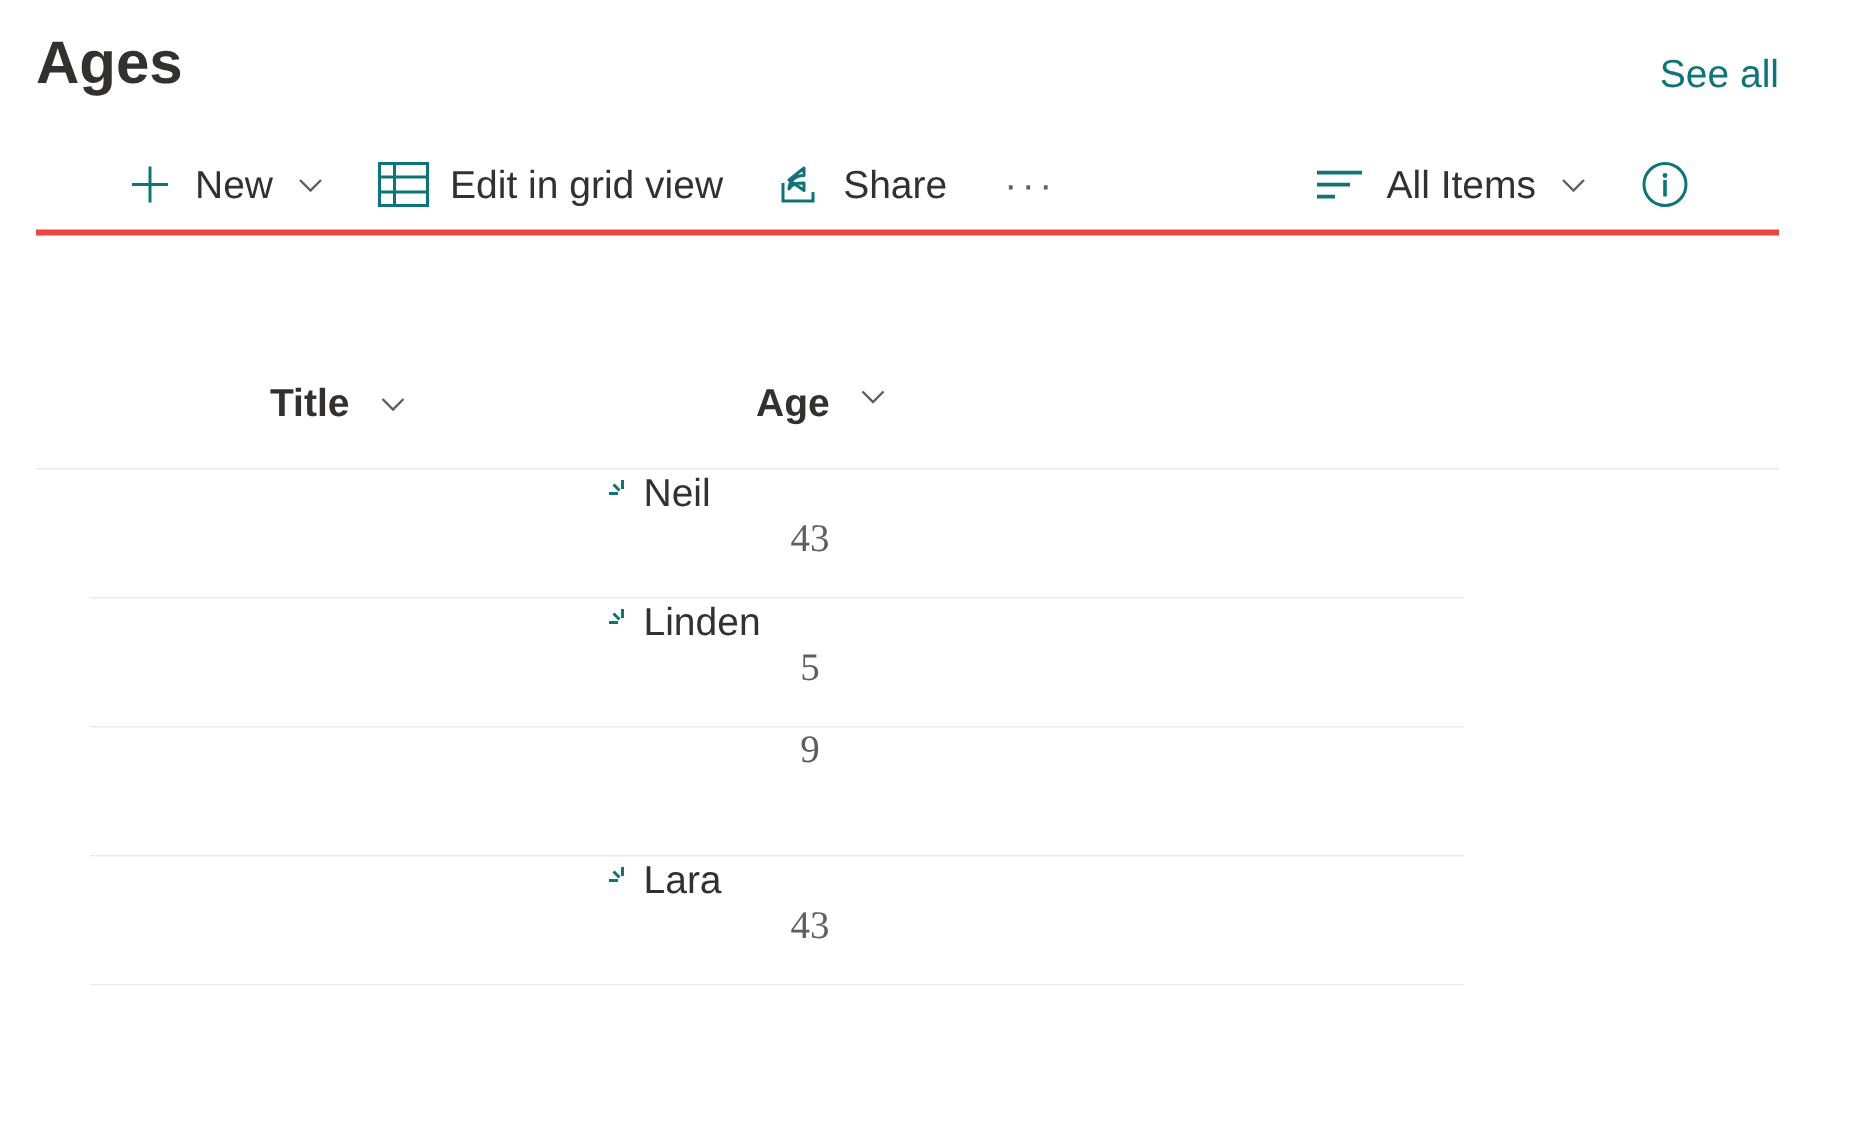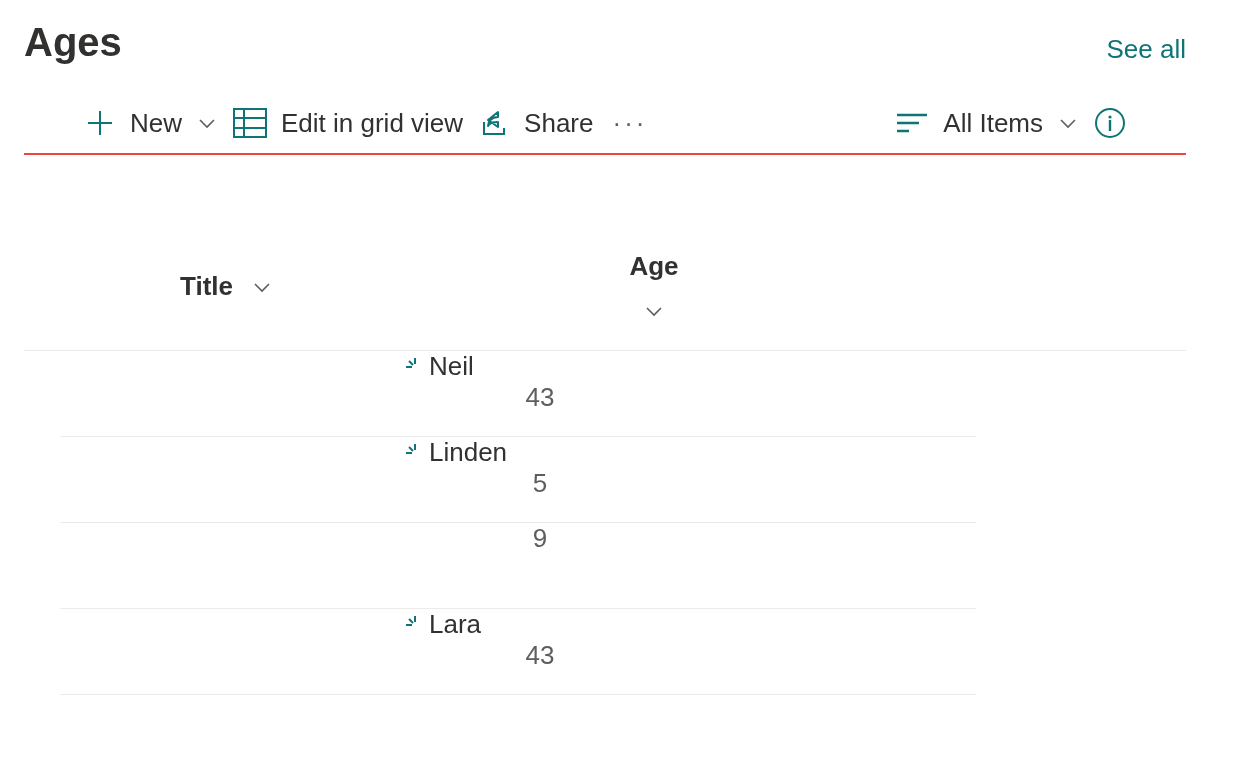--- a/index.html
+++ b/index.html
@@ -28,22 +28,22 @@
   .see-all {
     font-size: 26px;
     color: #0f7477;
     cursor: pointer;
     margin-top: 14px;
   }
   .toolbar {
     display: flex;
     align-items: center;
     padding: 14px 60px;
-    border-bottom: 2px solid #ef4444;
-    gap: 15px;
+    border-bottom: 4px solid #ef4444;
+    gap: 34px;
   }
   .toolbar-spacer { flex: 1; }
   .cmd {
     display: inline-flex;
     align-items: center;
     gap: 14px;
     font-size: 26px;
     color: #323130;
     cursor: pointer;
   }
@@ -78,23 +78,21 @@
     width: 480px;
     padding-left: 156px;
     display:flex;
     align-items:center;
     gap: 18px;
   }
   .col-age {
     width: 300px;
     padding-left: 0;
     display:flex;
-    align-items:center;
     gap: 18px;
-    flex-direction: column;
   }
   .col-h {
     font-size: 26px;
     font-weight: 600;
     color: #323130;
     cursor: pointer;
   }
   .rows { }
   .row {
     display: flex;
@@ -111,20 +109,21 @@
     display:flex;
     align-items:center;
     gap: 4px;
     font-size: 26px;
     color: #323130;
   }
   .row .cell-age {
     font-size: 26px;
     color: #605e5c;
     padding-left: 44px;
+    font-family: Liberation Serif, serif;
   }
   .spark {
     display:inline-flex;
     margin-right: 1px;
   }
   .spark svg { display:block; }
 </style>
 </head>
 <body>
 

